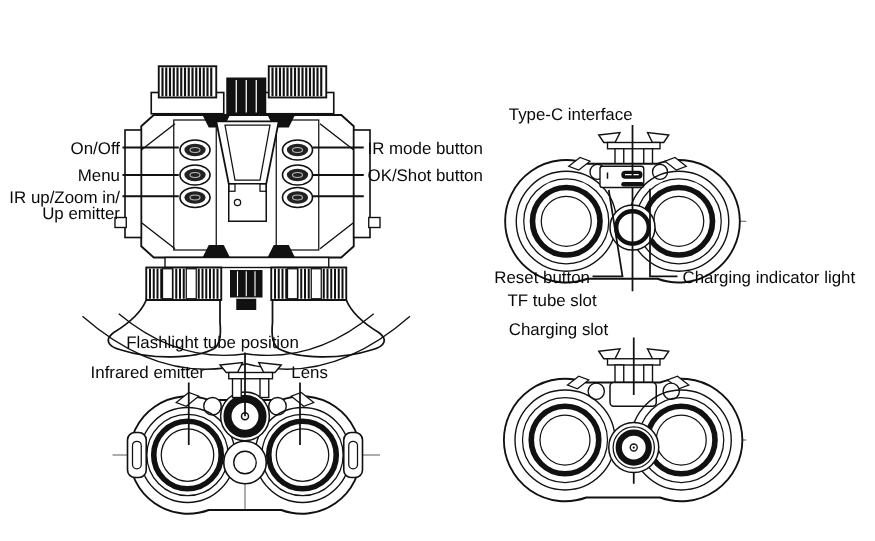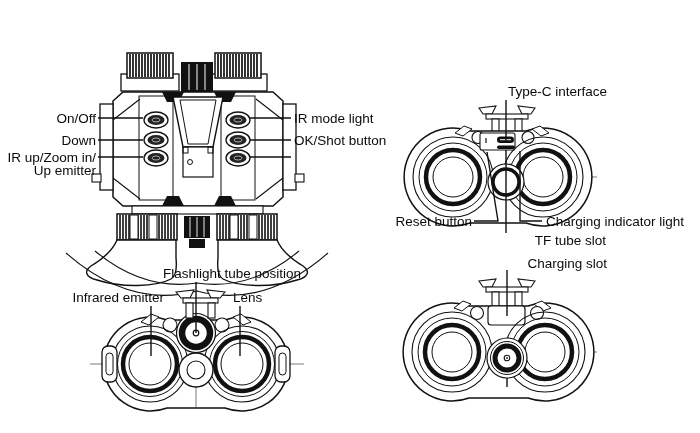--- a/index.html
+++ b/index.html
@@ -6,21 +6,21 @@
   .stage{
     position:relative;width:700px;height:433px;background:#fff;overflow:hidden;
     font-family:"Liberation Sans",sans-serif;
   }
   .stage svg{position:absolute;left:0;top:0;}
   .lbl{
     position:absolute;font-size:13.5px;line-height:13px;color:#0a0a0a;
     white-space:nowrap;letter-spacing:0;
   }
   .lbl.r{text-align:right;}
-  .lbl.c{text-align:right;}
+  .lbl.c{text-align:left;}
   .lbl span{display:block;}
 </style>
 </head>
 <body>
 
 <div class="stage">
 
 <svg width="700" height="433" viewBox="0 0 700 433">
   <g fill="none" stroke="#111" stroke-width="1.3">
 
@@ -250,26 +250,26 @@
         <circle cx="507" cy="358" r="12" stroke-width="5"></circle>
         <circle cx="507" cy="358" r="2.8" stroke-width="1.1"></circle>
         <circle cx="507" cy="358" r="0.9" fill="#111" stroke="none"></circle>
       </g>
       <path stroke-width="1.4" d="M507,270 V316 M507,378 V387"></path>
     </g>
   </g>
 </svg>
 
 <div class="lbl r" style="right:604px;top:112px">On/Off</div>
-<div class="lbl r" style="right:604px;top:134px">Down</div>
+<div class="lbl r" style="right:604px;top:134px">Menu</div>
 <div class="lbl r" style="right:604px;top:151px">
   <span>IR up/Zoom in/</span>
   <span>Up emitter</span>
 </div>
-<div class="lbl" style="left:294px;top:112px">IR mode light</div>
+<div class="lbl" style="left:294px;top:112px">IR mode button</div>
 <div class="lbl" style="left:294px;top:134px">OK/Shot button</div>
 
 <div class="lbl c" style="left:407px;top:85px;width:200px">Type-C interface</div>
 <div class="lbl r" style="right:228px;top:215px">Reset button</div>
 <div class="lbl c" style="left:406px;top:234px;width:200px">TF tube slot</div>
 <div class="lbl" style="left:546px;top:215px">Charging indicator light</div>
 
 <div class="lbl c" style="left:101px;top:267px;width:200px">Flashlight tube position</div>
 <div class="lbl r" style="right:536px;top:291px">Infrared emitter</div>
 <div class="lbl" style="left:233px;top:291px">Lens</div>

